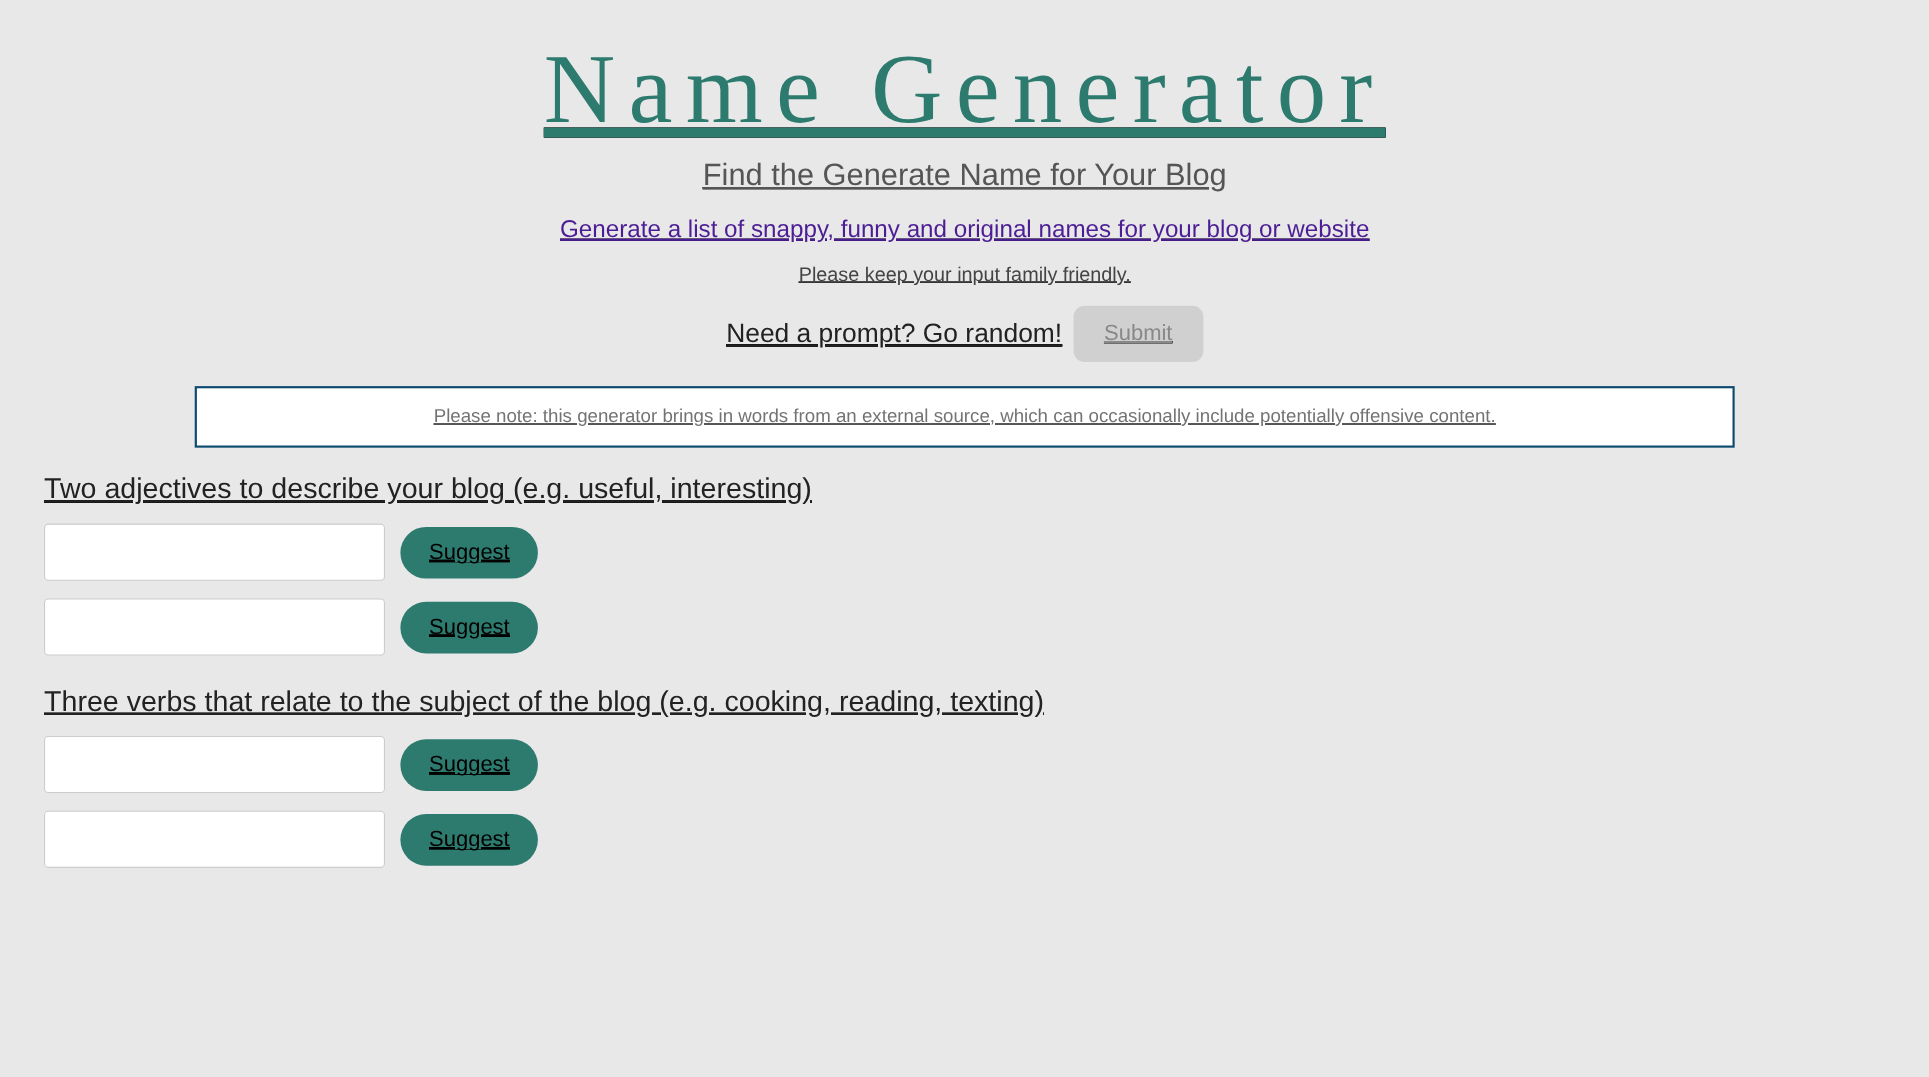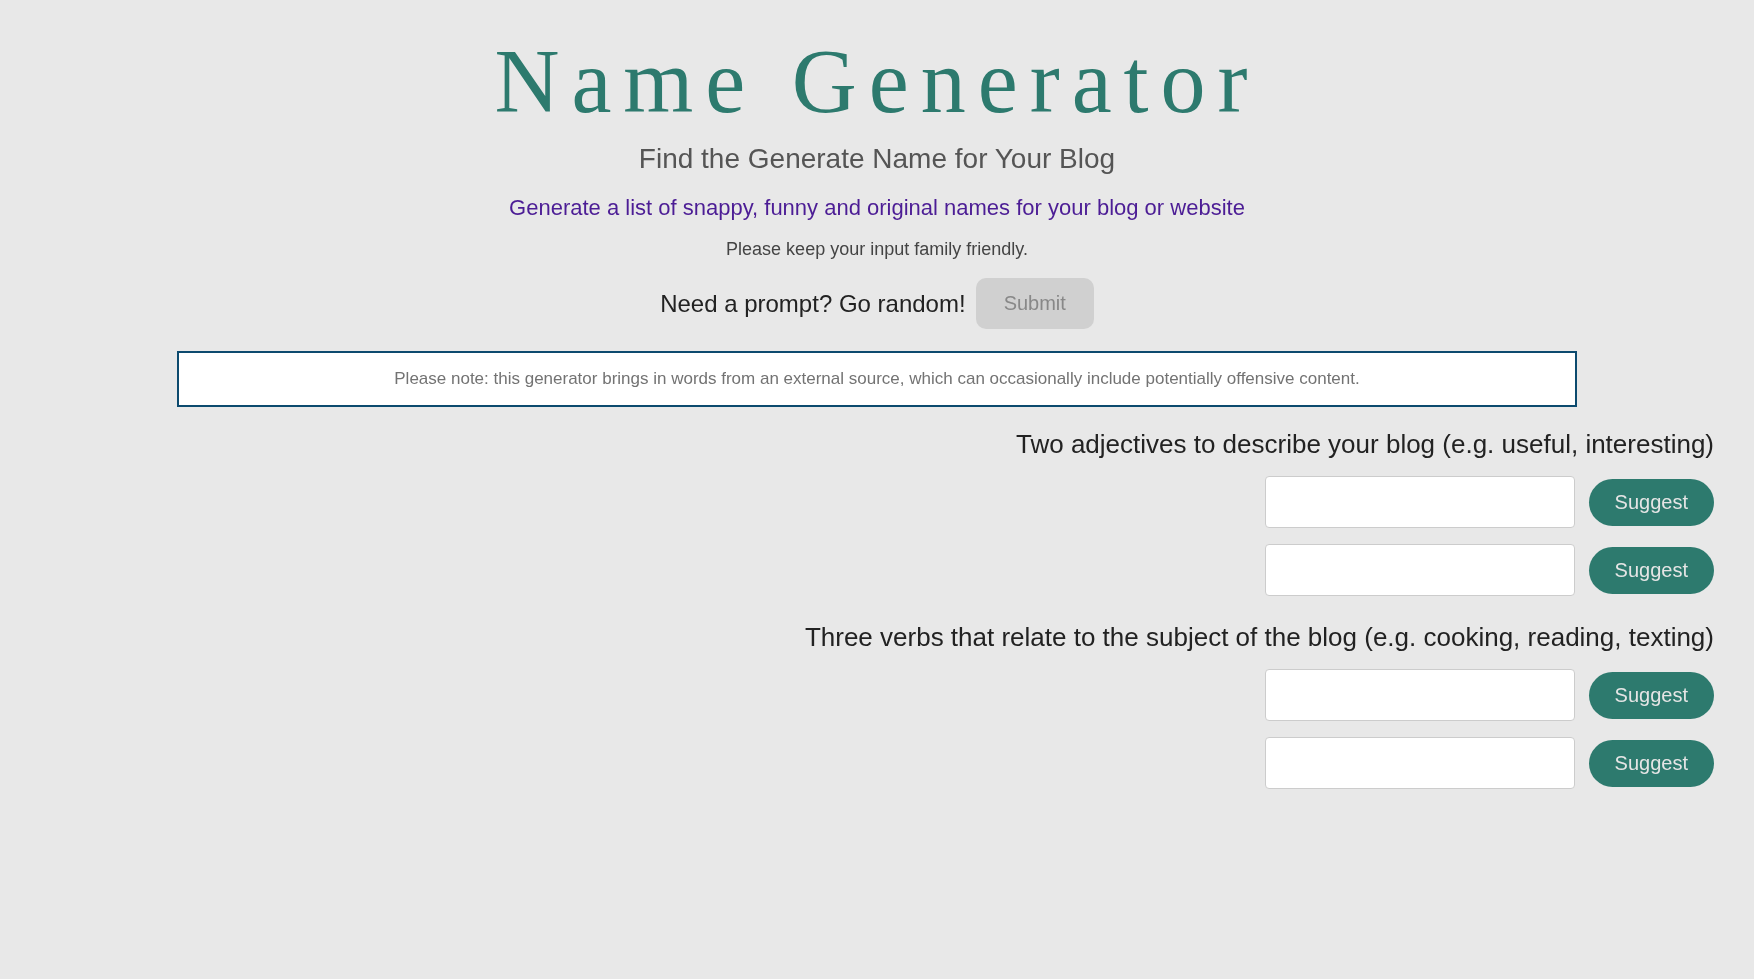--- a/index.html
+++ b/index.html
@@ -1,18 +1,19 @@
 <!DOCTYPE html>
 <html><head>
   <meta charset="utf-8">
   <style>
     * {
       box-sizing: border-box;
       margin: 0;
       padding: 0;
+      text-decoration: underline;
     }
 
     body {
       background-color: #e8e8e8;
       font-family: Georgia, 'Times New Roman', serif;
       min-height: 979px;
       display: flex;
       flex-direction: column;
       align-items: center;
       padding: 20px 40px 40px;
@@ -120,33 +121,33 @@
       border: 1px solid #ccc;
       border-radius: 4px;
       font-size: 18px;
       padding: 0 12px;
       font-family: Arial, sans-serif;
       outline: none;
     }
 
     .suggest-btn {
       background-color: #2d7a6e;
-      color: #e5e5e5;
+      color: #000000;
       border: none;
       border-radius: 30px;
       padding: 12px 26px;
       font-size: 20px;
       cursor: pointer;
       font-family: Arial, sans-serif;
     }
 
     .section-block {
       display: flex;
       flex-direction: column;
-      align-items: flex-end;
+      align-items: flex-start;
       width: 100%;
       margin-bottom: 10px;
     }
   </style>
 </head>
 <body>
 
 <h1 class="page-title">Name Generator</h1>
 
 <p class="subtitle">Find the Generate Name for Your Blog</p>

